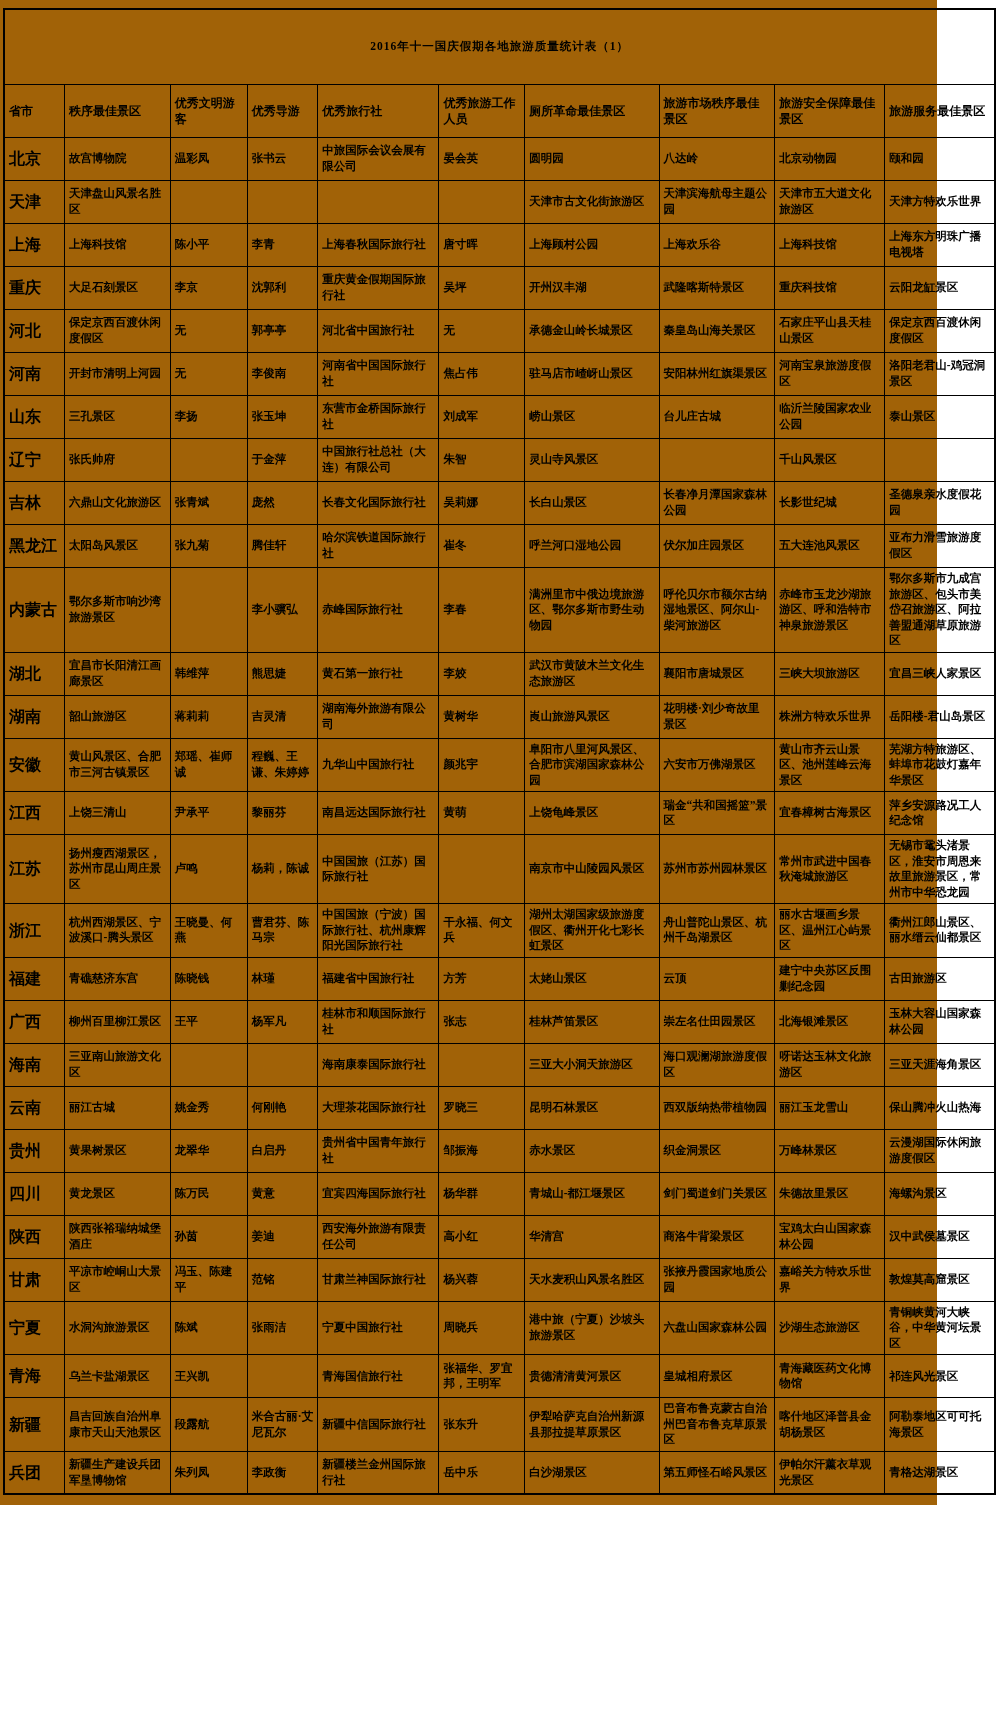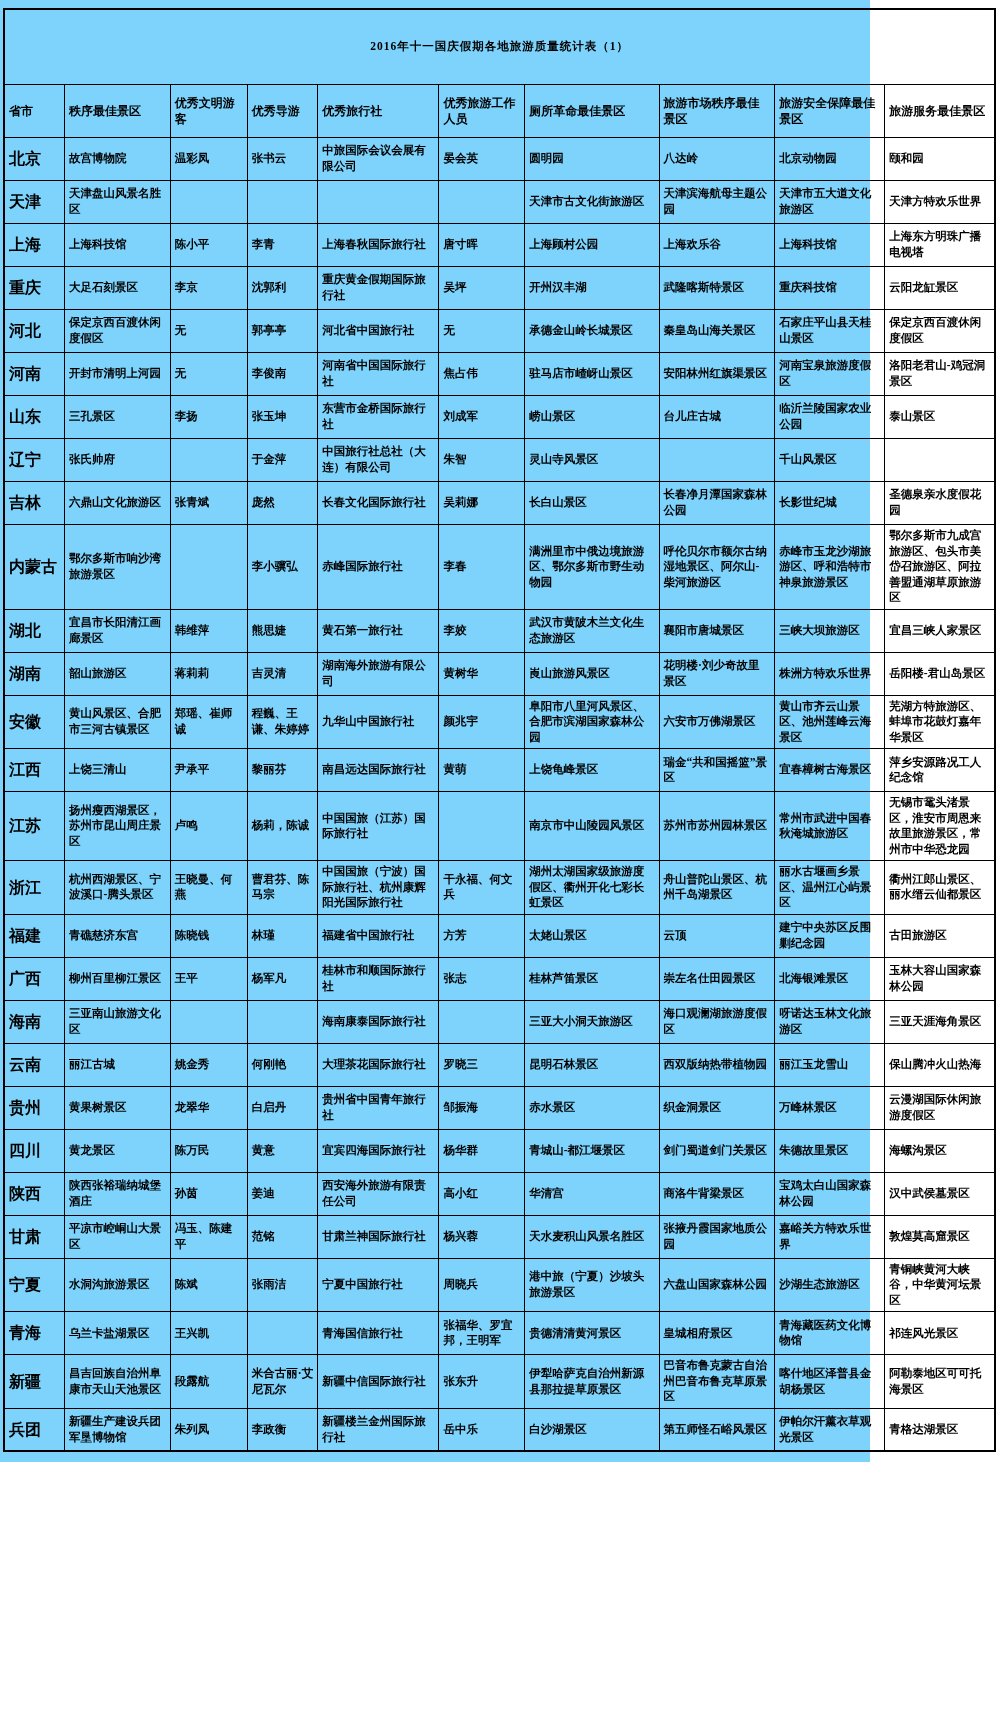--- a/index.html
+++ b/index.html
@@ -1,24 +1,24 @@
 <!DOCTYPE html>
 <html><head>
 <meta charset="utf-8">
 <style>
   html, body {
     margin: 0;
     padding: 0;
     background: #ffffff;
   }
   .page {
-    width: 870px;
+    width: 937px;
     box-sizing: border-box;
     padding: 8px 2px 10px 3px;
-    background: #7dd3fc;
+    background: #a16207;
   }
   table.stat-table {
     width: 993px;
     border-collapse: collapse;
     table-layout: fixed;
     font-family: "Liberation Serif", serif;
     color: #000000;
     border: 2px solid #000000;
   }
   table.stat-table th,
@@ -188,20 +188,32 @@
           <td>张青斌</td>
           <td>庞然</td>
           <td>长春文化国际旅行社</td>
           <td>吴莉娜</td>
           <td>长白山景区</td>
           <td>长春净月潭国家森林公园</td>
           <td>长影世纪城</td>
           <td>圣德泉亲水度假花园</td>
         </tr>
         <tr>
+          <th class="prov">黑龙江</th>
+          <td>太阳岛风景区</td>
+          <td>张九菊</td>
+          <td>腾佳轩</td>
+          <td>哈尔滨铁道国际旅行社</td>
+          <td>崔冬</td>
+          <td>呼兰河口湿地公园</td>
+          <td>伏尔加庄园景区</td>
+          <td>五大连池风景区</td>
+          <td>亚布力滑雪旅游度假区</td>
+        </tr>
+        <tr>
           <th class="prov">内蒙古</th>
           <td>鄂尔多斯市响沙湾旅游景区</td>
           <td></td>
           <td>李小骥弘</td>
           <td>赤峰国际旅行社</td>
           <td>李春</td>
           <td>满洲里市中俄边境旅游区、鄂尔多斯市野生动物园</td>
           <td>呼伦贝尔市额尔古纳湿地景区、阿尔山-柴河旅游区</td>
           <td>赤峰市玉龙沙湖旅游区、呼和浩特市神泉旅游景区</td>
           <td>鄂尔多斯市九成宫旅游区、包头市美岱召旅游区、阿拉善盟通湖草原旅游区</td>

